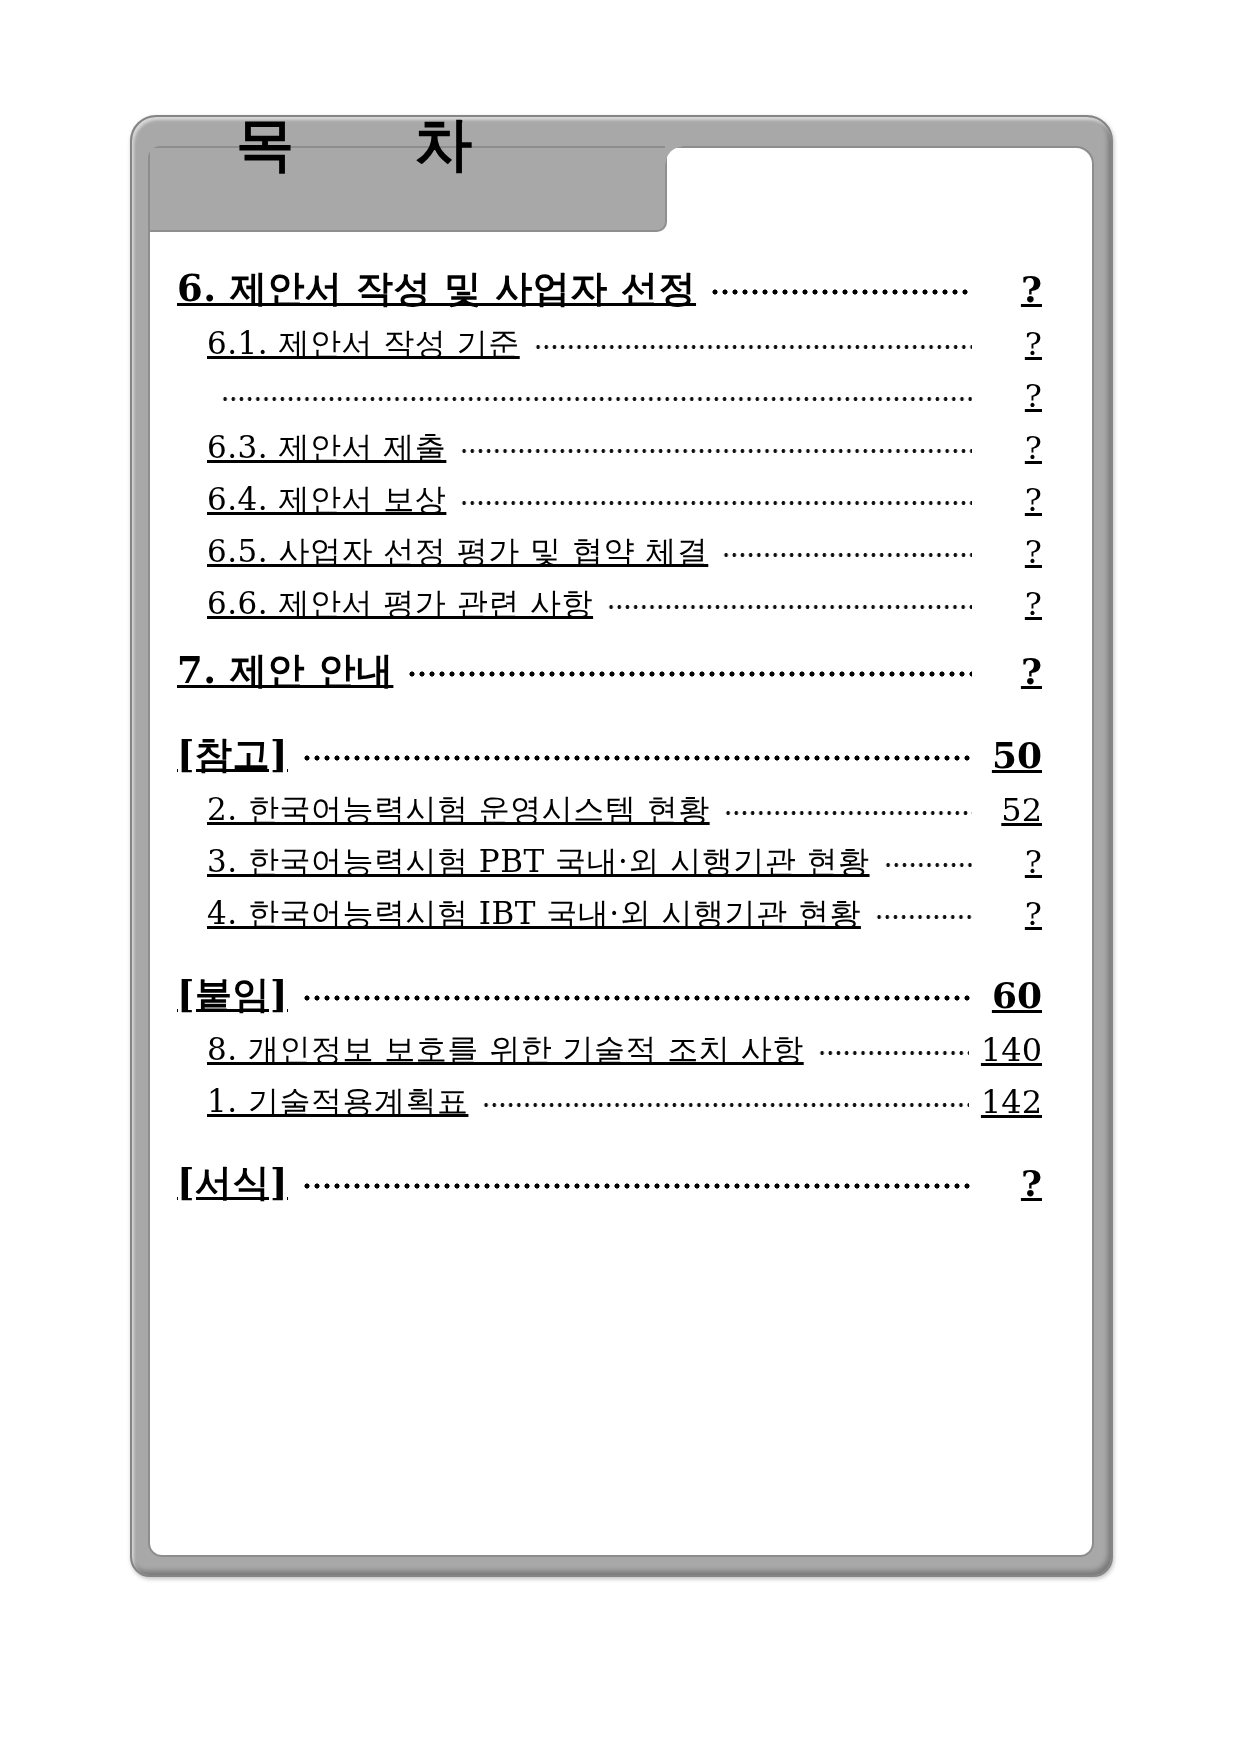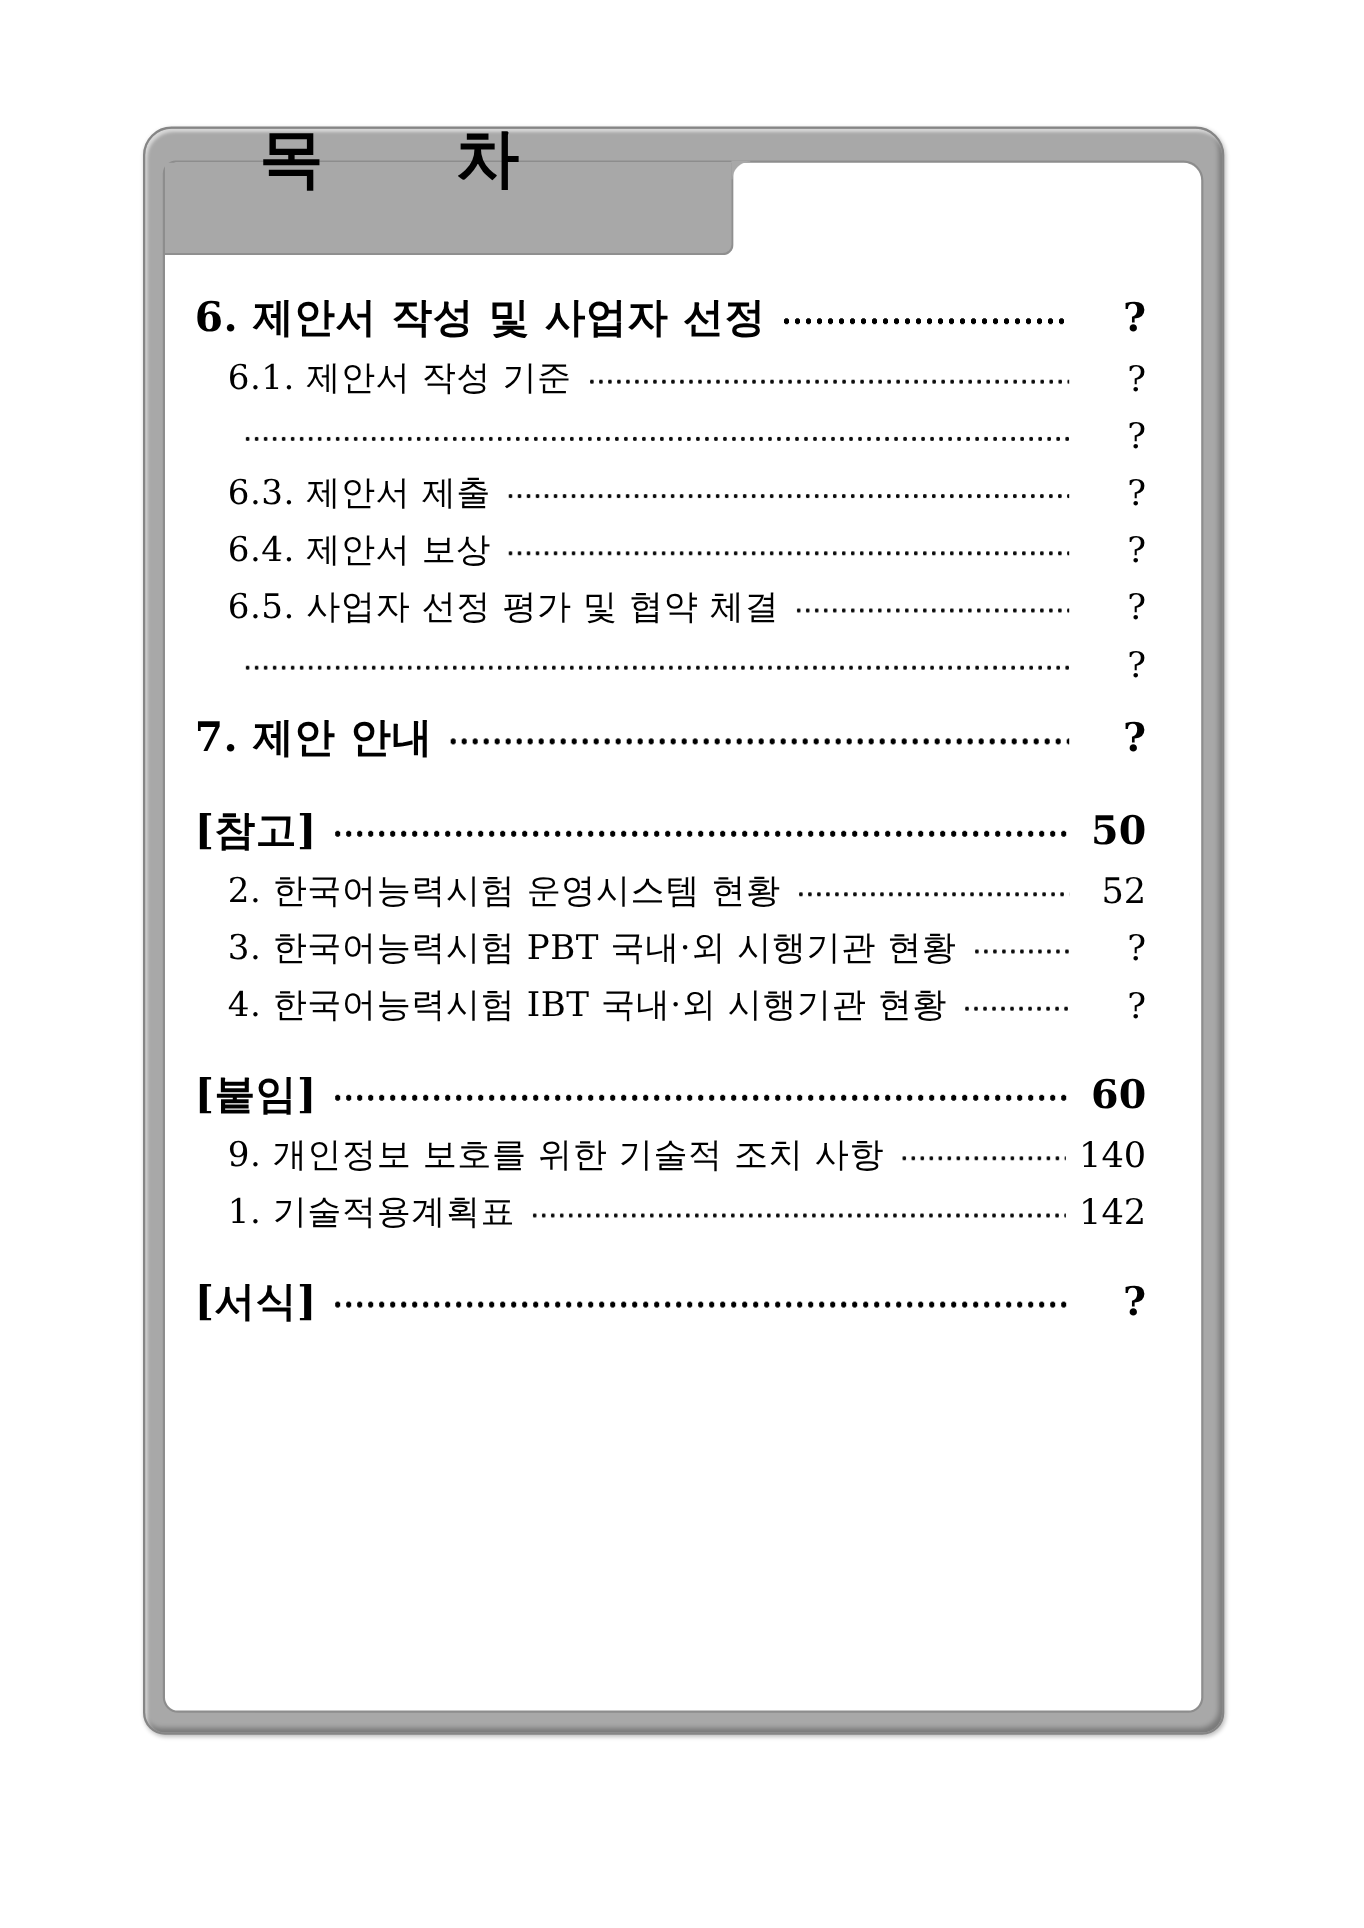--- a/index.html
+++ b/index.html
@@ -64,21 +64,21 @@
     font-weight: 700;
     font-size: 58px;
     line-height: 86px;
     color: #000;
     word-spacing: 96px;
     letter-spacing: 2px;
     white-space: pre;
   }
 
   
-  .toc-list { width: 100%; }
+  .toc-list { width: 100%; text-decoration: underline; }
   .toc-row {
     display: flex;
     align-items: center;
     white-space: nowrap;
   }
   .toc-row.lv2 {
     height: 52px;
     font-size: 31px;
     padding-left: 30px;
   }
@@ -147,20 +147,21 @@
     <span class="toc-label">6.4. 제안서 보상</span>
     <span class="toc-dots"></span>
     <span class="toc-page">?</span>
   </div>
           <div class="toc-row lv2">
     <span class="toc-label">6.5. 사업자 선정 평가 및 협약 체결</span>
     <span class="toc-dots"></span>
     <span class="toc-page">?</span>
   </div>
           <div class="toc-row lv2">
+    <span class="toc-label">6.6. 제안서 평가 관련 사항</span>
     <span class="toc-dots"></span>
     <span class="toc-page">?</span>
   </div>
           <div class="toc-row lv1">
     <span class="toc-label">7. 제안 안내</span>
     <span class="toc-dots"></span>
     <span class="toc-page">?</span>
   </div>
           <div class="toc-row lv1 group-start">
     <span class="toc-label">[참고]</span>
@@ -181,21 +182,21 @@
     <span class="toc-label">4. 한국어능력시험 IBT 국내·외 시행기관 현황</span>
     <span class="toc-dots"></span>
     <span class="toc-page">?</span>
   </div>
           <div class="toc-row lv1 group-start">
     <span class="toc-label">[붙임]</span>
     <span class="toc-dots"></span>
     <span class="toc-page">60</span>
   </div>
           <div class="toc-row lv2">
-    <span class="toc-label">9. 개인정보 보호를 위한 기술적 조치 사항</span>
+    <span class="toc-label">8. 개인정보 보호를 위한 기술적 조치 사항</span>
     <span class="toc-dots"></span>
     <span class="toc-page">140</span>
   </div>
           <div class="toc-row lv2">
     <span class="toc-label">1. 기술적용계획표</span>
     <span class="toc-dots"></span>
     <span class="toc-page">142</span>
   </div>
           <div class="toc-row lv1 group-start">
     <span class="toc-label">[서식]</span>

